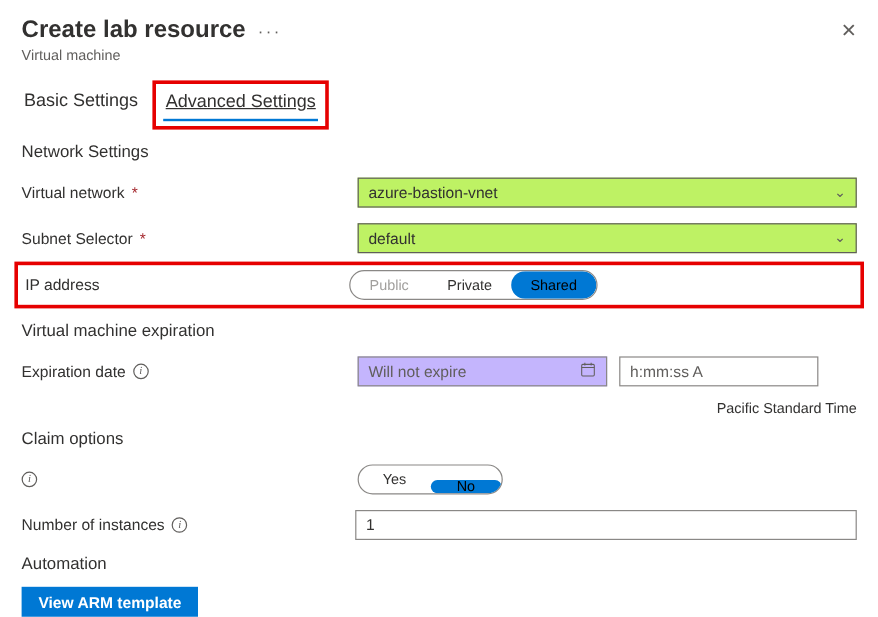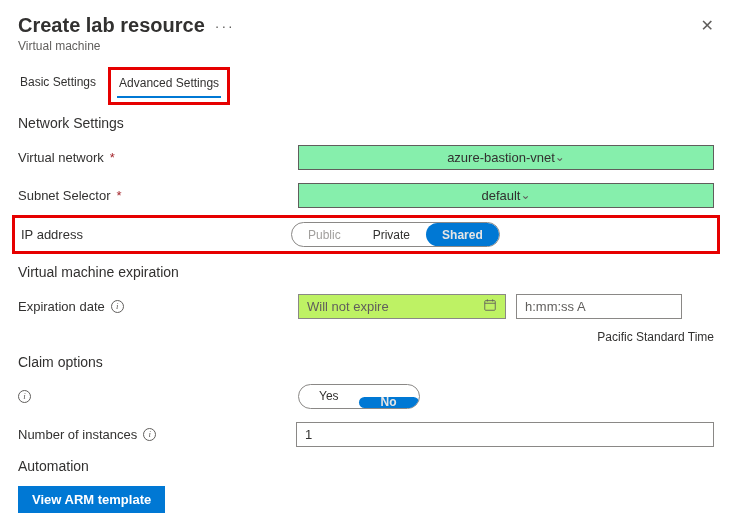--- a/index.html
+++ b/index.html
@@ -4,37 +4,37 @@
 <style>
   * { box-sizing: border-box; margin: 0; padding: 0; }
   body { font-family: "Segoe UI", Arial, sans-serif; font-size: 13px; color: #323130; width: 732px; height: 514px; background: #fff; padding: 14px 18px; position: relative; }
   .hdr { position: relative; margin-bottom: 18px; }
   .title-row { display: flex; align-items: center; gap: 10px; }
   .title { font-size: 20px; font-weight: 600; color: #323130; }
   .more { color: #605e5c; font-size: 14px; letter-spacing: 2px; cursor: pointer; }
   .close { position: absolute; top: 2px; right: 0; font-size: 16px; color: #605e5c; cursor: pointer; }
   .sub { font-size: 12px; color: #605e5c; margin-top: 2px; }
   .tabs { display: flex; gap: 18px; margin-bottom: 16px; }
-  .tab { font-size: 12px; padding: 4px 2px 6px; color: #323130; cursor: pointer; }
+  .tab { font-size: 15px; padding: 4px 2px 6px; color: #323130; cursor: pointer; }
   .tab.active { color: #323130; border-bottom: 2px solid #0078d4; }
   .red-box { border: 3px solid #e60000; }
-  .tab-box { padding: 2px 6px 4px; margin: -4px -8px -6px; }
+  .tab-box { padding: 2px 6px 4px; margin: -4px -8px -6px; text-decoration: underline; }
   .section { font-size: 14px; color: #323130; margin: 10px 0 12px; }
   .row { display:flex; align-items:center; margin-bottom: 10px; min-height:28px; }
   .label { width: 280px; font-size: 13px; color: #323130; display:flex; align-items:center; gap: 6px; }
   .req { color:#a4262c; }
   .field { flex:1; display:flex; gap:10px; align-items:center; }
-  .select { width:100%; height:25px; border:1px solid #605e5c; background:#86efac; font-size:13px; padding:0 8px; position:relative; display:flex; align-items:center; justify-content:center; cursor:pointer;}
+  .select { width:100%; height:25px; border:1px solid #605e5c; background:#bef264; font-size:13px; padding:0 8px; position:relative; display:flex; align-items:center; justify-content:space-between; cursor:pointer;}
   .select .chev { font-size:12px; color:#605e5c; }
   .pill-group { display:inline-flex; border:1px solid #8a8886; border-radius:14px; height:25px; overflow:hidden; background:#fff;}
   .pill { padding: 3px 16px; font-size:12px; color:#323130; cursor:pointer; display:flex; align-items:center; }
   .pill.disabled { color:#a19f9d; }
-  .pill.selected { background:#0078d4; color:#e5e5e5; border-radius:12px;font-weight:bold; }
+  .pill.selected { background:#0078d4; color:#000000; border-radius:12px; }
   .ip-box { padding: 4px 6px; margin: -4px -6px 8px; display:flex; align-items:center;}
-  .input { height:25px; border:1px solid #8a8886; background:#bef264; font-size:13px; padding:0 8px; display:flex; align-items:center; justify-content:space-between; width:208px; color:#605e5c;}
+  .input { height:25px; border:1px solid #8a8886; background:#c4b5fd; font-size:13px; padding:0 8px; display:flex; align-items:center; justify-content:space-between; width:208px; color:#605e5c;}
   .input2 { height:25px; border:1px solid #8a8886; background:#fff; font-size:13px; padding:0 8px; display:flex; align-items:center; width:166px; color:#605e5c;}
   .input-filled { height:25px; border:1px solid #8a8886; background:#fff; font-size:13px; padding:0 8px; display:flex; align-items:center; width:418px; color:#323130;}
   .tz { text-align:right; font-size:12px; color:#323130; margin-top:2px; margin-bottom:10px;}
   .info-ic { width:13px; height:13px; border:1px solid #605e5c; border-radius:50%; display:inline-flex; align-items:center; justify-content:center; font-size:9px; color:#605e5c; font-style: italic; font-family: Georgia, serif;}
   .cal-ic svg { width:14px; height:14px; }
   .btn-primary { background:#0078d4; color:#fff; border:none; font-size:13px; font-weight:600; padding:6px 14px; cursor:pointer; margin-top:6px;}
 </style>
 </head>
 <body>
 

